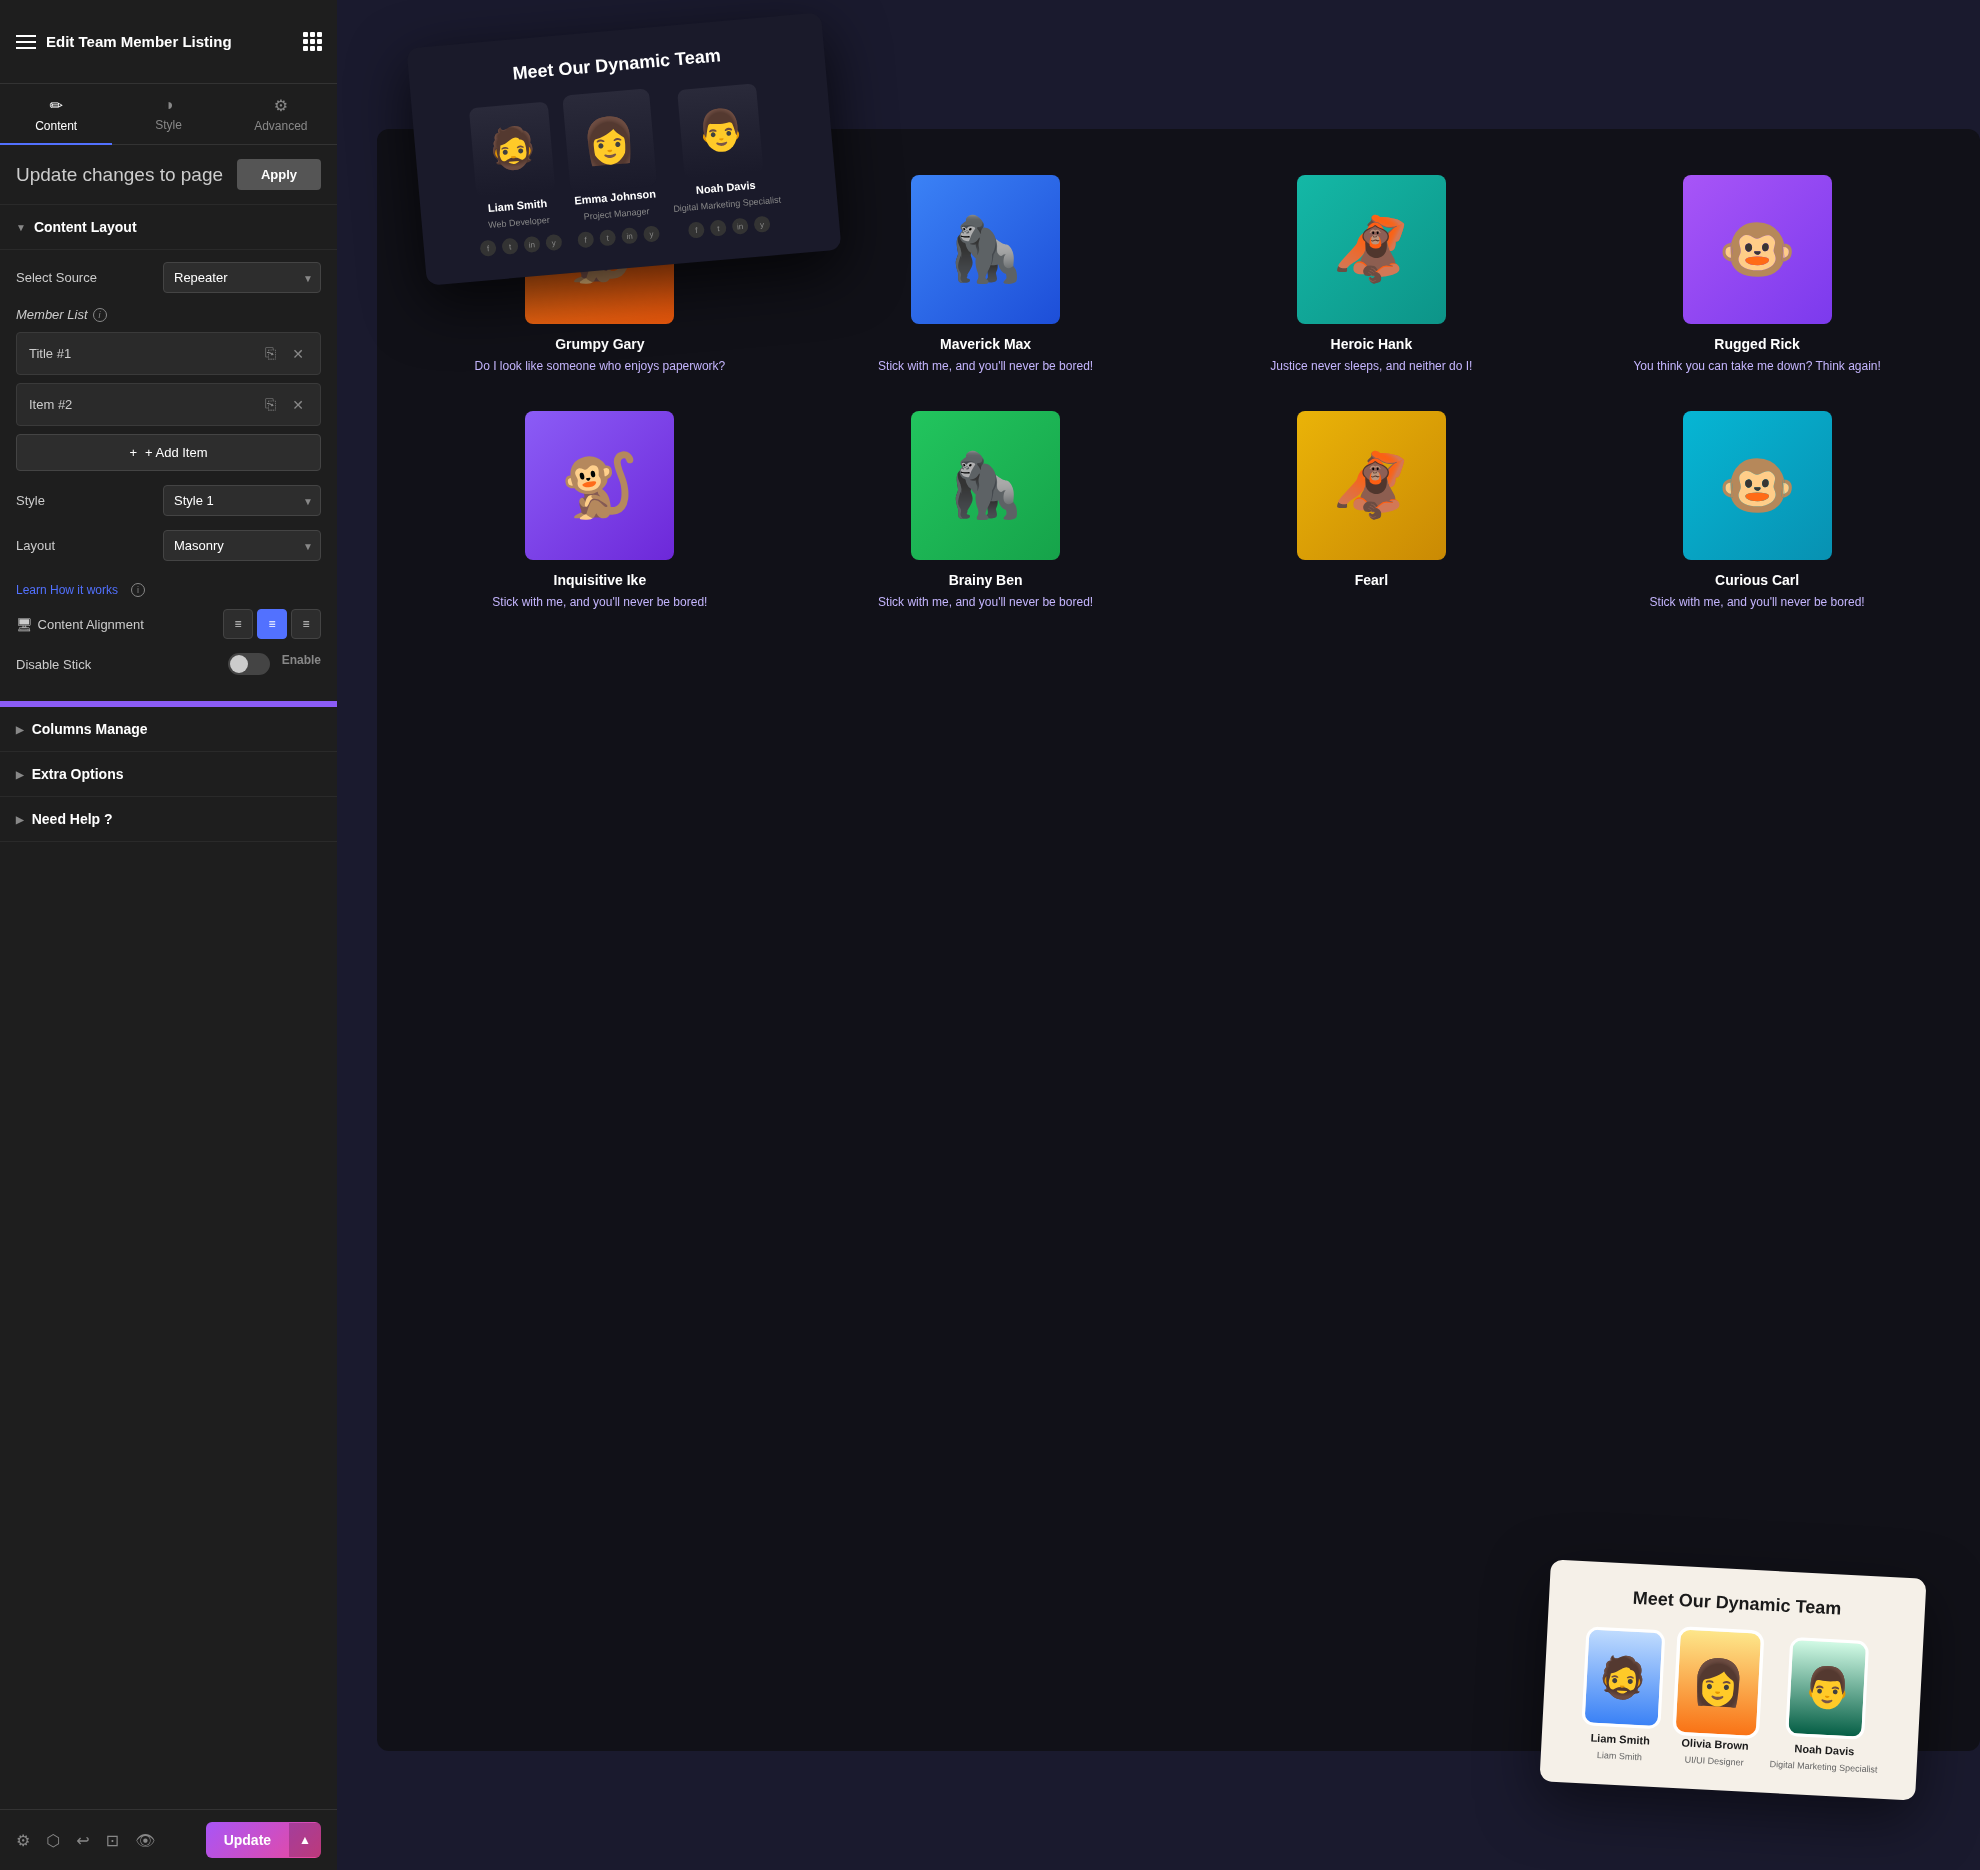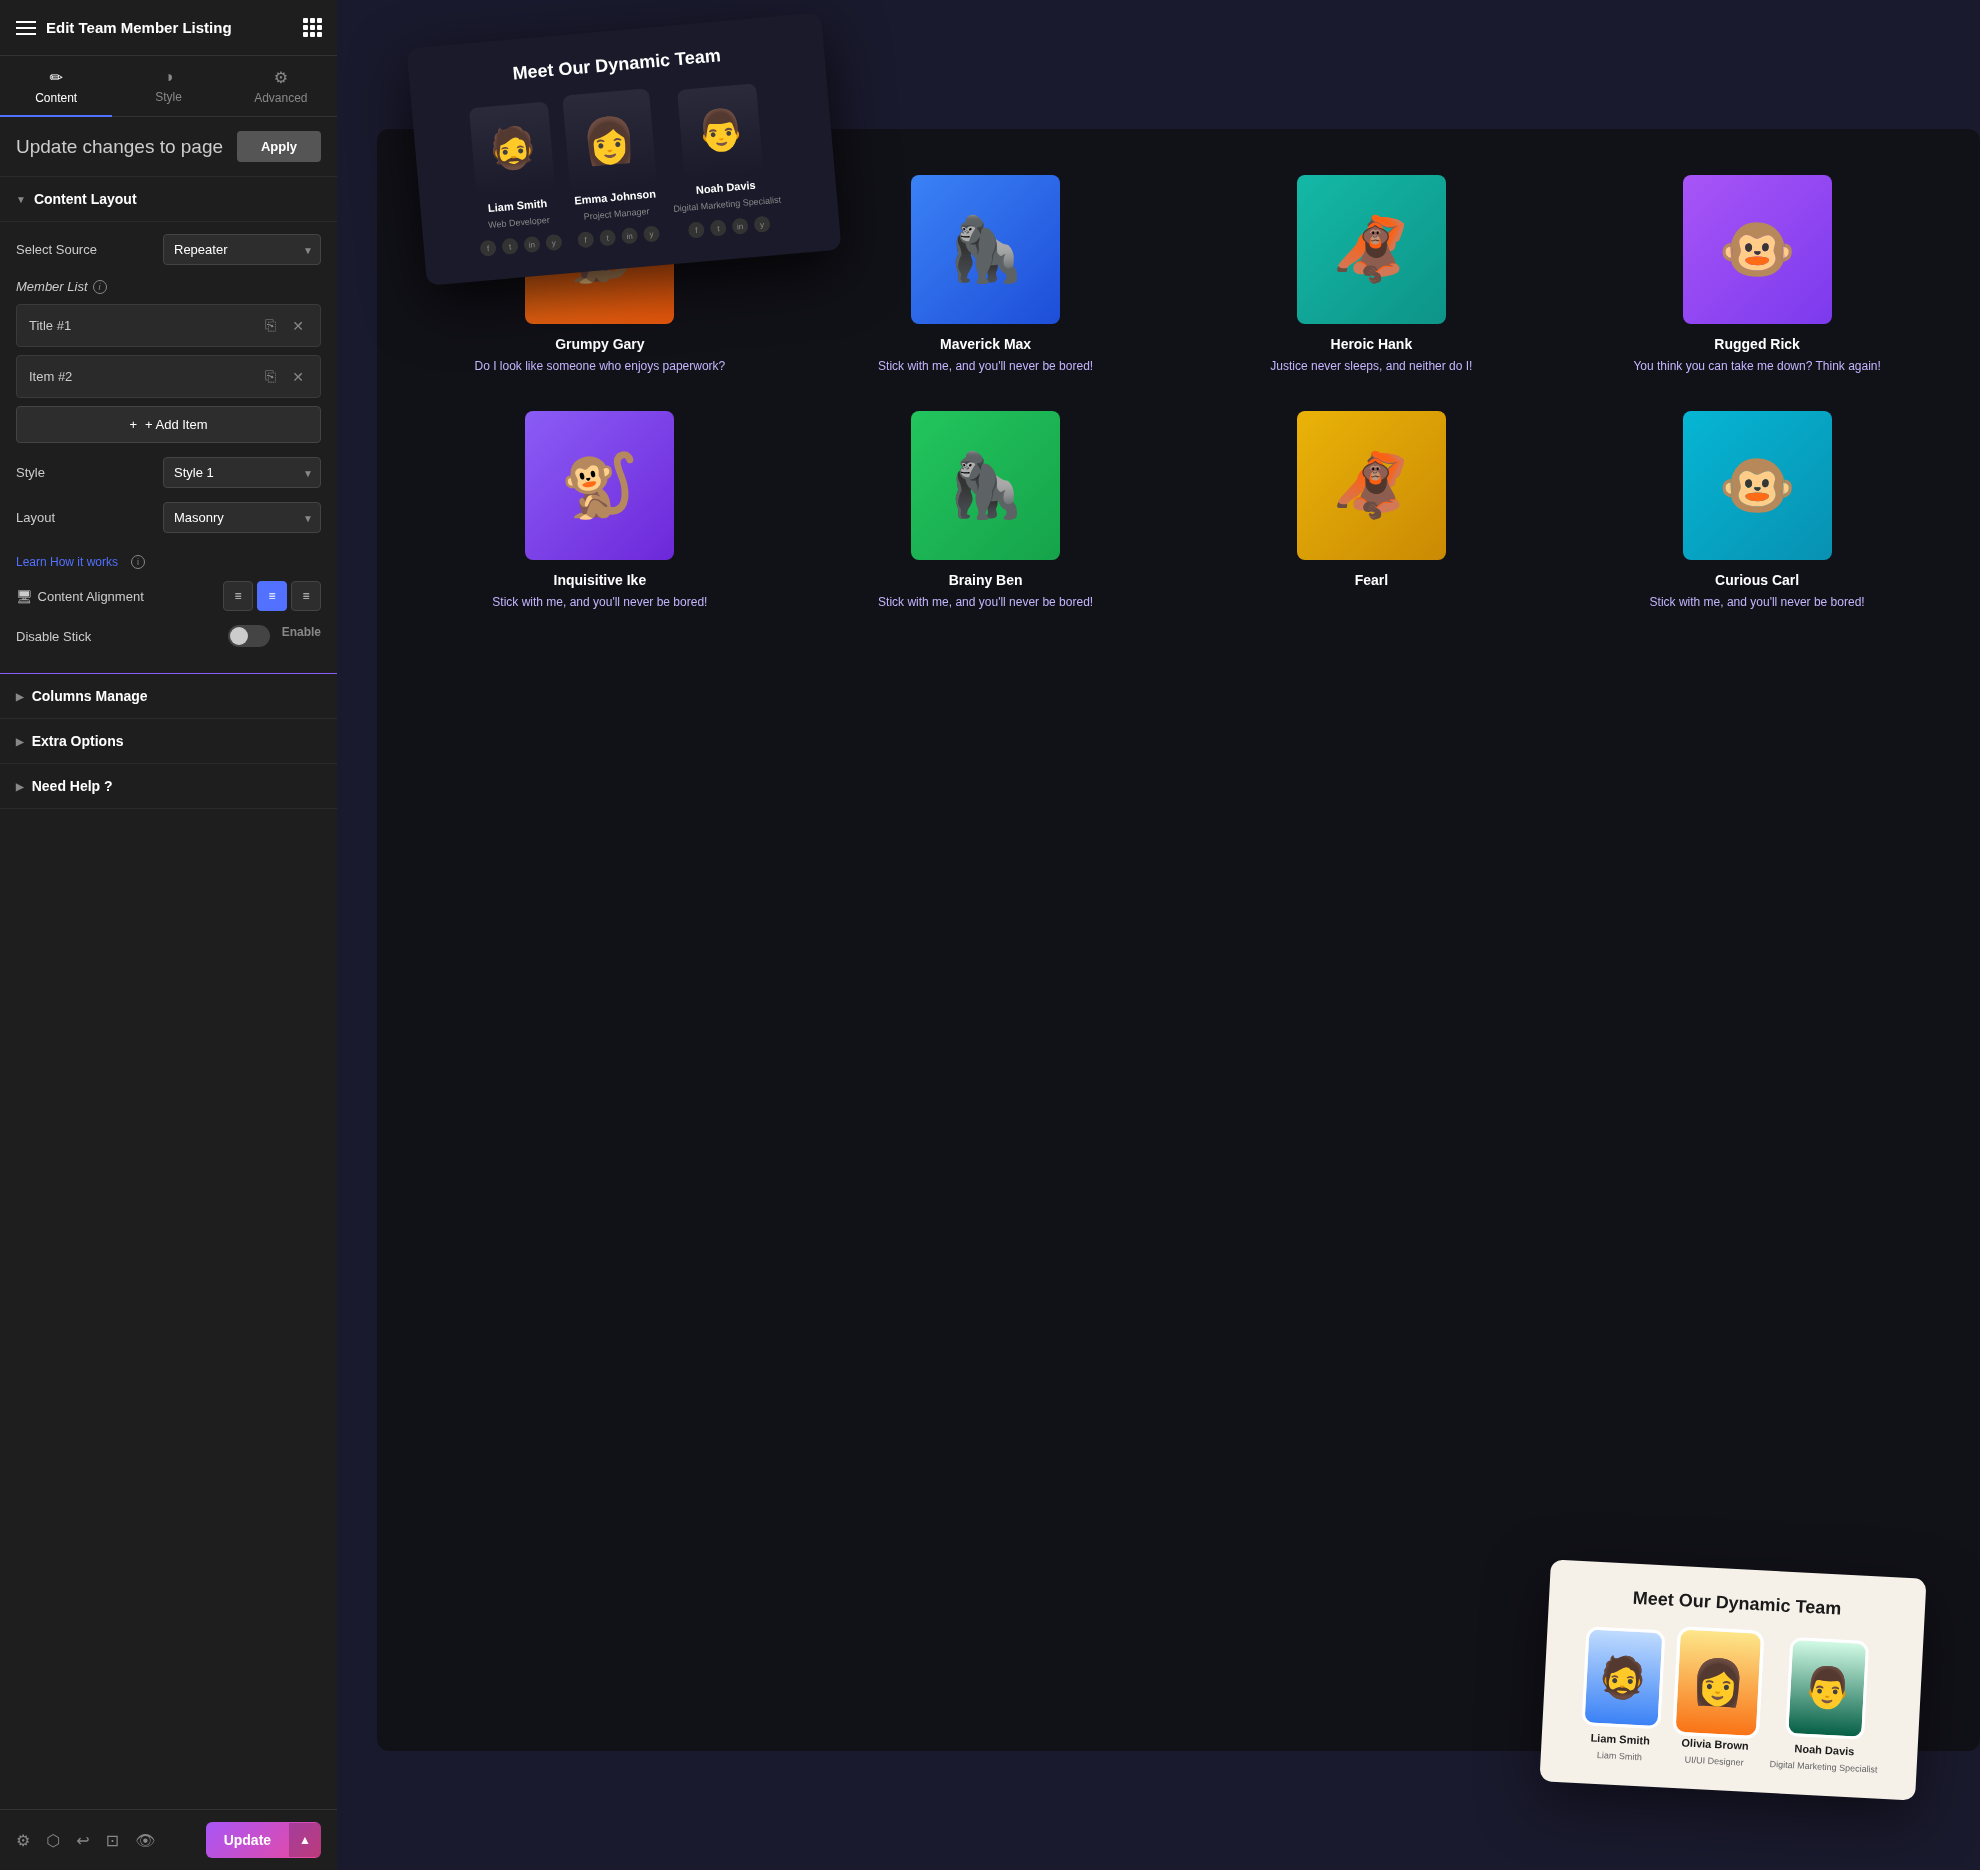--- a/index.html
+++ b/index.html
@@ -29,21 +29,21 @@
       flex-direction: column;
       position: relative;
       z-index: 10;
       min-height: 1870px;
     }
 
     .panel-header {
       display: flex;
       align-items: center;
       justify-content: space-between;
-      padding: 18px 16px;
+      padding: 32px 16px;
       border-bottom: 1px solid #333;
     }
 
     .panel-header-left {
       display: flex;
       align-items: center;
       gap: 10px;
     }
 
     .hamburger-icon {
@@ -156,21 +156,21 @@
       border-bottom: 1px solid #2a2a2a;
     }
 
     .section-header .arrow {
       font-size: 10px;
       color: #888;
     }
 
     .section-content {
       padding: 12px 16px;
-      border-bottom: 1px solid #8b5cf6;
+      border-bottom: 6px solid #8b5cf6;
     }
 
     
     .form-row {
       display: flex;
       align-items: center;
       justify-content: space-between;
       margin-bottom: 14px;
     }
 

